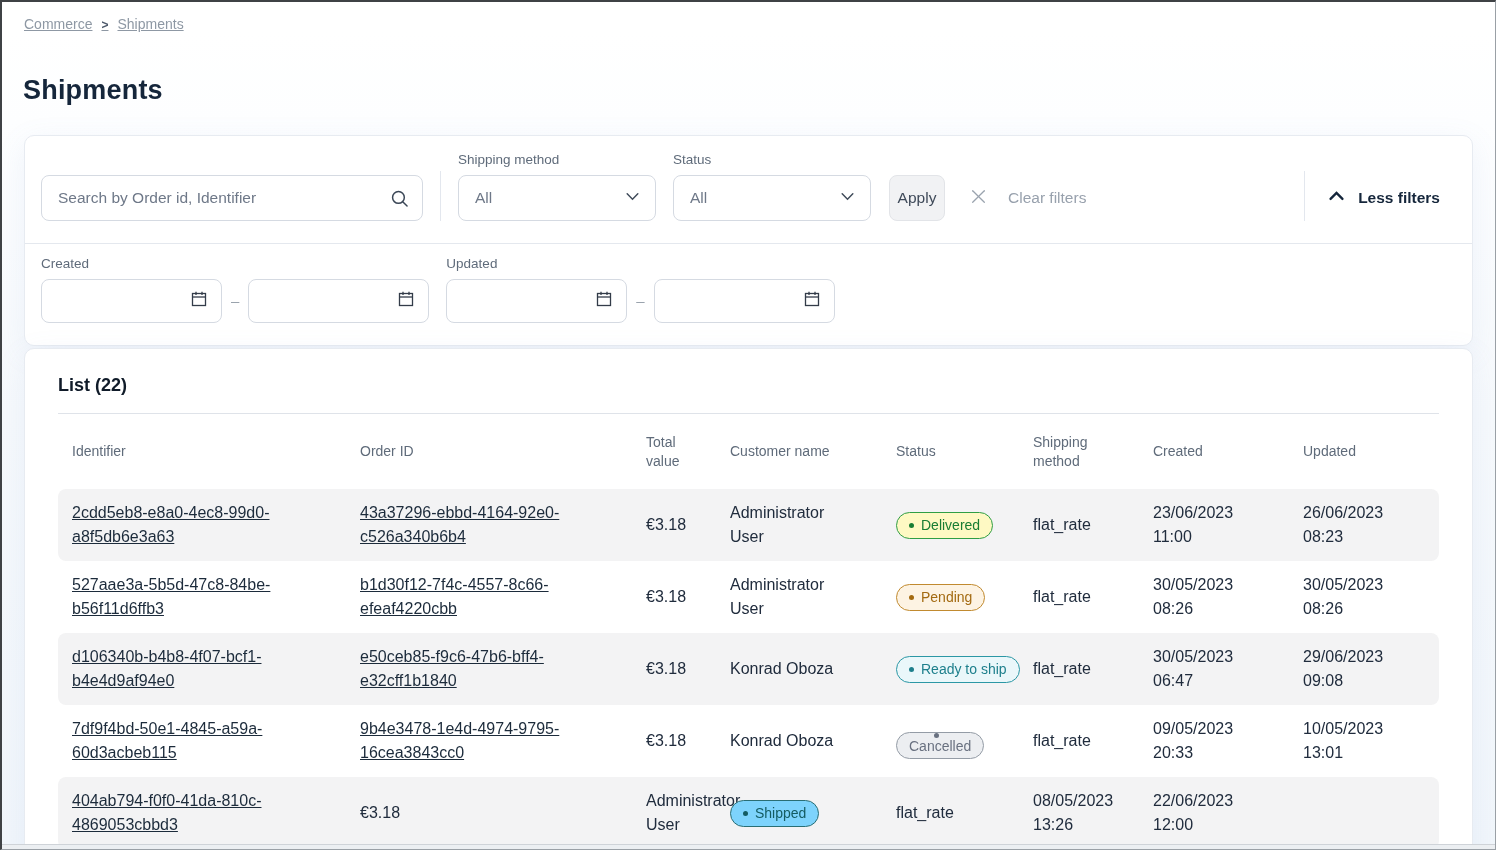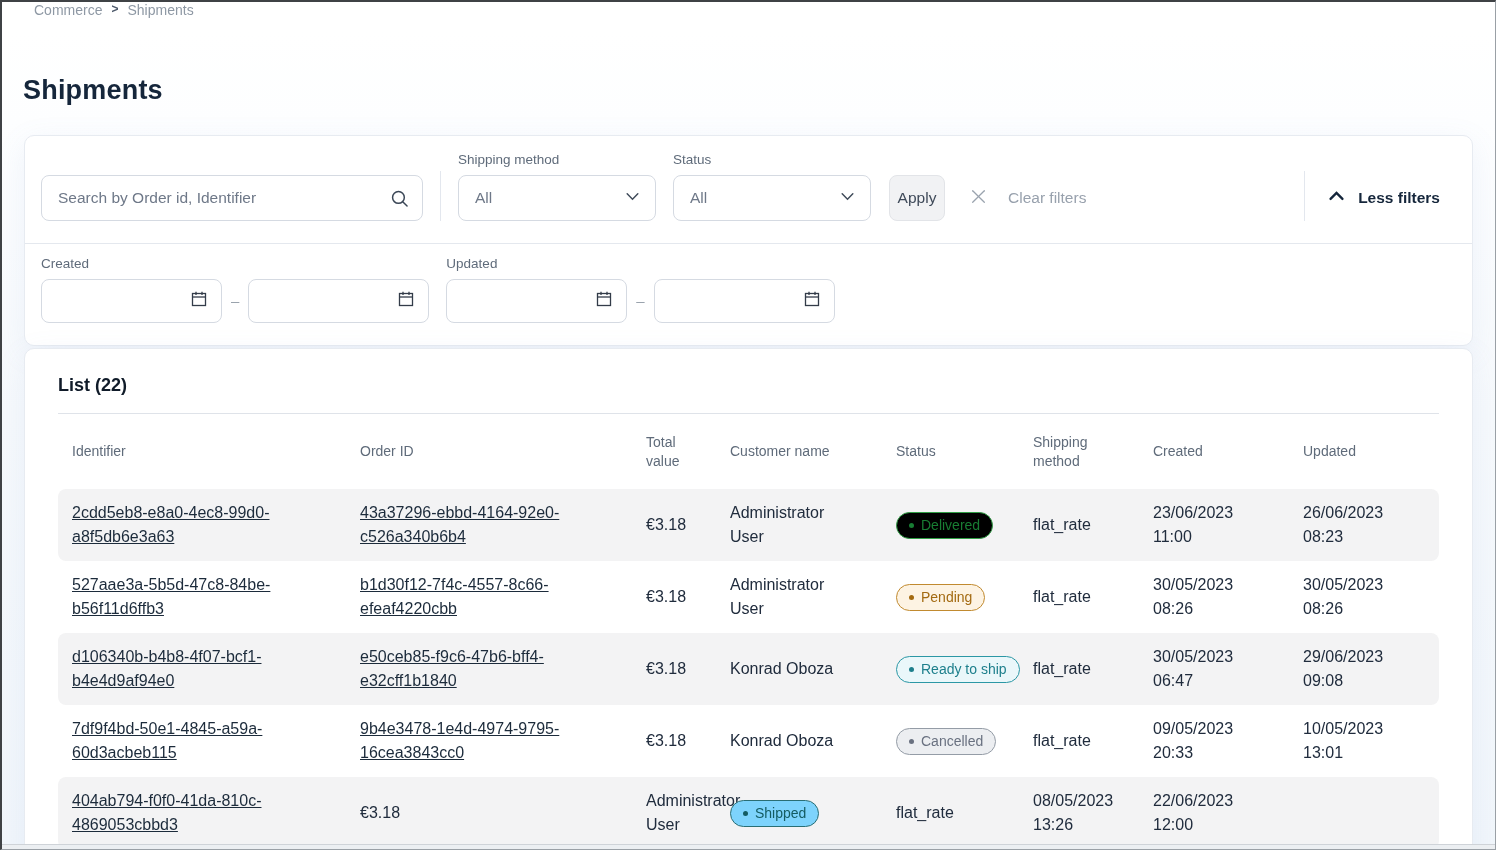--- a/index.html
+++ b/index.html
@@ -9,22 +9,22 @@
     background: #ffffff;
     border-left: 2px solid #3f4245;
     border-top: 2px solid #3f4245;
     border-right: 1px solid #9aa0a6;
     border-bottom: 1px solid #9aa0a6;
     overflow: hidden;
     position: relative;
     color: #202c3d;
   }
   .breadcrumb-bar {
-    height: 30px; display: flex; align-items: flex-start; gap: 9px;
-    padding-left: 32px; background: #ffffff; font-size: 14px; color: #8e98a4;
+    height: 30px; display: flex; align-items: flex-end; gap: 9px;
+    padding-left: 22px; background: #ffffff; font-size: 14px; color: #8e98a4; text-decoration: underline;
   }
   .crumb-sep { color: #4c586a; font-size: 12px; font-weight: bold; }
   .main {
     height: 820px;
     background: linear-gradient(180deg, #ffffff 0%, #fdfeff 90px, #f6f9fc 380px, #f1f6fb 100%);
     padding: 0 22px;
     position: relative;
   }
   h1.page-title {
     font-size: 27px; font-weight: 700; color: #15263b;
@@ -261,21 +261,21 @@
       <div class="th"><span class="th-inner">Updated</span></div>
     </div>
 
     <div>
   <div class="tgrid trow stripe">
     <div class="c1"><a class="cell-link">2cdd5eb8-e8a0-4ec8-99d0-a8f5db6e3a63</a></div>
     <div class="c2"><a class="cell-link">43a37296-ebbd-4164-92e0-c526a340b6b4</a></div>
     <div><span class="cell">€3.18</span></div>
     <div class="c-customer"><span class="cell">Administrator User</span></div>
     <div>
-      <span class="badge" style="background: #000000; border-color: rgb(47, 158, 68); color: rgb(24, 125, 51); text-align: right;">
+      <span class="badge" style="background: #fef9c3; border-color: rgb(47, 158, 68); color: rgb(24, 125, 51); text-align: right;">
         <span class="dot"></span>
         <span>Delivered</span>
       </span>
     </div>
     <div><span class="cell">flat_rate</span></div>
     <div class="c-date"><span class="cell">23/06/2023 11:00</span></div>
     <div class="c-date"><span class="cell">26/06/2023 08:23</span></div>
   </div>
 
   <div class="tgrid trow">
@@ -309,21 +309,21 @@
     <div class="c-date"><span class="cell">30/05/2023 06:47</span></div>
     <div class="c-date"><span class="cell">29/06/2023 09:08</span></div>
   </div>
 
   <div class="tgrid trow">
     <div class="c1"><a class="cell-link">7df9f4bd-50e1-4845-a59a-60d3acbeb115</a></div>
     <div class="c2"><a class="cell-link">9b4e3478-1e4d-4974-9795-16cea3843cc0</a></div>
     <div><span class="cell">€3.18</span></div>
     <div class="c-customer"><span class="cell">Konrad Oboza</span></div>
     <div>
-      <span class="badge" style="background: rgb(236, 238, 241); border-color: rgb(148, 156, 166); color: rgb(105, 113, 128);">
+      <span class="badge" style="background: rgb(236, 238, 241); border-color: rgb(148, 156, 166); color: rgb(105, 113, 128); flex-direction: column;">
         <span class="dot"></span>
         <span>Cancelled</span>
       </span>
     </div>
     <div><span class="cell">flat_rate</span></div>
     <div class="c-date"><span class="cell">09/05/2023 20:33</span></div>
     <div class="c-date"><span class="cell">10/05/2023 13:01</span></div>
   </div>
 
   <div class="tgrid trow stripe">

